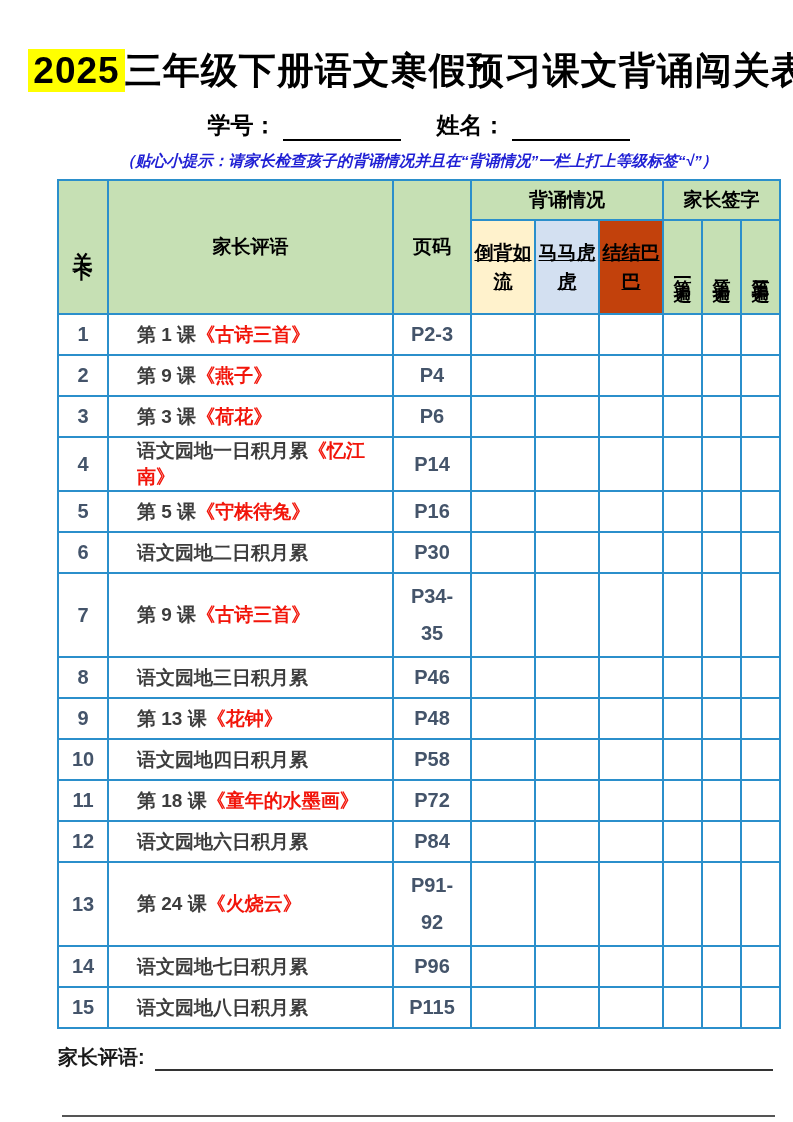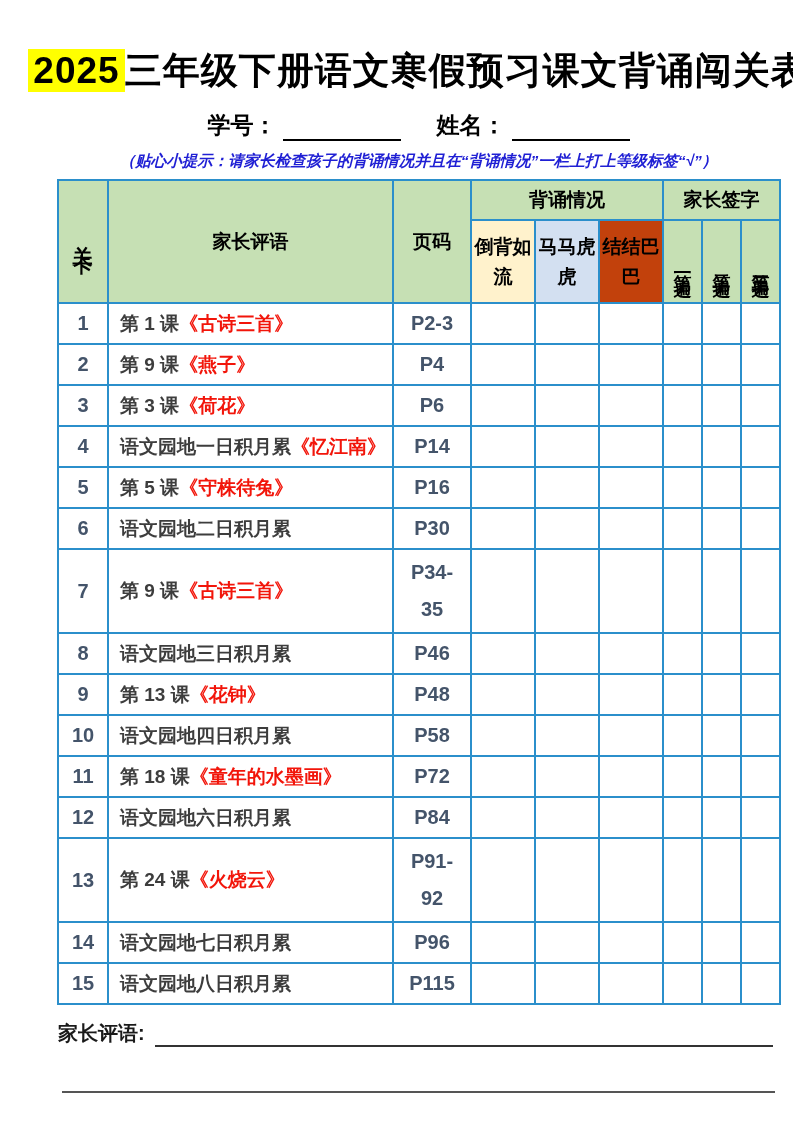--- a/index.html
+++ b/index.html
@@ -19,33 +19,33 @@
   .blank-line { display: inline-block; width: 118px; height: 24px; border-bottom: 2px solid #000; margin-left: 6px; }
 
   
   .tip { margin-top: 10px; text-align: center; font-size: 15.5px; font-weight: bold; color: #1f1fd4; white-space: nowrap; font-style: italic; }
 
   
   table { border-collapse: collapse; table-layout: fixed; width: 722px; margin: 7px 0 0 35px; }
   th, td { border: 2px solid #2b8fcb; overflow: hidden; }
   thead th { background: #c6e0b4; color: #000; font-weight: bold; text-align: center; vertical-align: middle; }
   tr.group-row th { height: 40px; font-size: 19px; }
-  tr.sub-row th { height: 83px; font-size: 19px; line-height: 1.55; padding: 0 0; }
+  tr.sub-row th { height: 94px; font-size: 19px; line-height: 1.55; padding: 0 0; text-decoration: underline; }
   th.c-yellow { background: #fff2cc; }
   th.c-blue   { background: #d3e0f1; }
   th.c-pink   { background: #c2410c; }
   .vert { display: inline-block; writing-mode: vertical-rl; text-orientation: upright;
           letter-spacing: 4px; line-height: 1; }
   th.level-th .vert { font-size: 20px; letter-spacing: 10px; }
   th.sign-th .vert { font-size: 18px; letter-spacing: 3px; }
 
   tbody td { height: 41px; background: #fff; }
   tr.tall td { height: 84px; }
   td.num { text-align: center; font-size: 20px; font-weight: bold; color: #44546a; }
-  td.content { padding-left: 11px; font-size: 19px; font-weight: bold; color: #3d3d3d; text-align: left; }
+  td.content { padding-left: 28px; font-size: 19px; font-weight: bold; color: #3d3d3d; text-align: left; }
   td.content .red { color: #f2150a; }
   td.pg { text-align: center; font-size: 20px; font-weight: bold; color: #44546a;
           white-space: pre-line; line-height: 1.85; }
 
   
   .comment-row { margin: 15px 0 0 36px; display: flex; align-items: flex-end; }
   .comment-label { font-size: 20px; font-weight: bold; color: #1a1a1a; text-align: right; }
   .comment-line { width: 618px; height: 24px; border-bottom: 2px solid #333; margin-left: 10px; }
   .long-line { width: 713px; height: 0; border-bottom: 2px solid #555; margin: 44px 0 0 40px; }
 </style>

